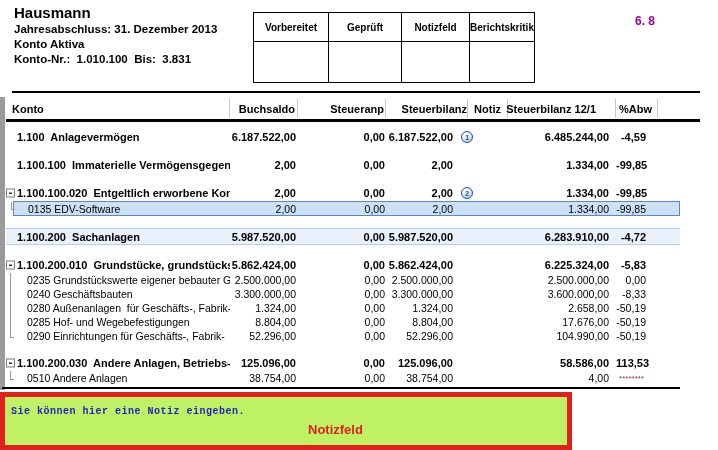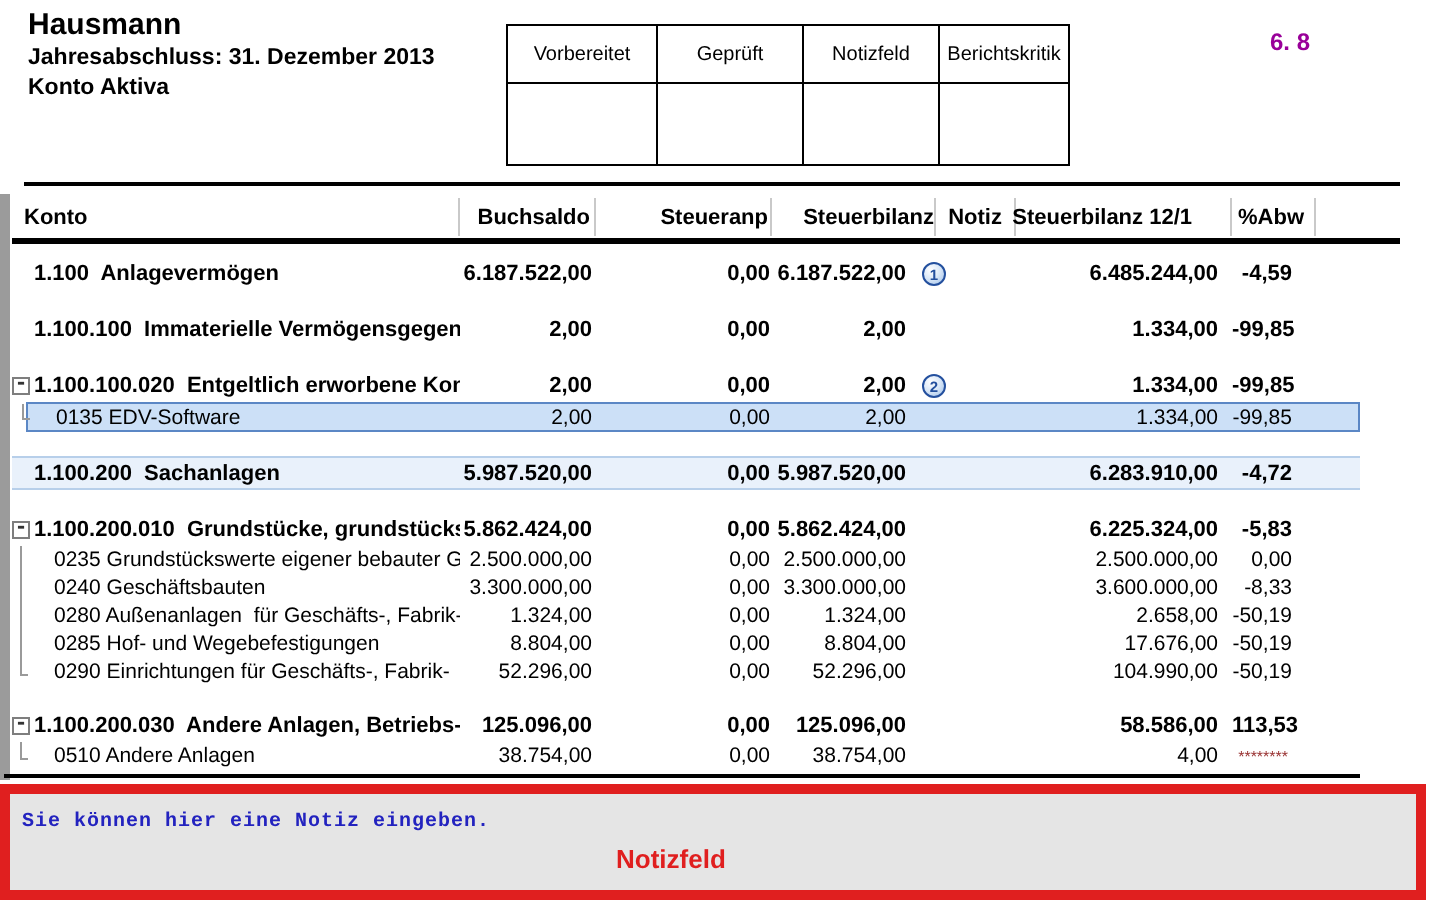--- a/index.html
+++ b/index.html
@@ -8,21 +8,21 @@
   .left-strip{position:absolute;left:0;top:97px;width:5px;height:293px;background:#9b9b9b;}
 
   
   .title-block{position:absolute;left:14px;top:4px;}
   .company{font-size:15px;font-weight:bold;line-height:18px;}
   .sub{font-size:11.5px;font-weight:bold;line-height:15px;white-space:pre;}
 
   .signoff{position:absolute;left:253px;top:12px;width:280px;height:69px;border:1px solid #000;
            display:grid;grid-template-columns:74px 73px 68px 65px;grid-template-rows:28px 41px;box-sizing:content-box;}
   .so-cell{border-left:1px solid #000;display:flex;align-items:center;justify-content:center;
-           font-size:10px;font-weight:normal;overflow:hidden;}
+           font-size:10px;font-weight:bold;overflow:hidden;}
   .so-cell.first{border-left:none;}
   .so-row2{border-top:1px solid #000;}
 
   .page-num{position:absolute;left:618px;top:14px;width:54px;text-align:center;
             font-size:12px;font-weight:bold;color:var(--accent-purple,#990099);white-space:pre;}
 
   .rule{position:absolute;background:#000;}
   .rule-top{left:12px;top:91px;width:688px;height:2px;}
   .rule-b{left:6px;top:119px;width:694px;height:3px;}
   .rule-bottom{left:2px;top:387px;width:678px;height:2px;}
@@ -67,37 +67,38 @@
   .conn-end::before{content:'';position:absolute;left:4px;top:0;height:55%;width:3px;
             border-left:1px solid #9a9a9a;border-bottom:1px solid #9a9a9a;}
   .selected.conn-end::before{left:-3px;}
   .notiz{display:flex;align-items:center;height:100%;}
   .circle{width:12px;height:12px;margin-left:5px;border-radius:50%;box-sizing:border-box;
           border:1px solid var(--indicator-blue,#24509e);color:var(--indicator-blue,#24509e);
           background:radial-gradient(circle at 35% 30%, #ffffff 0%, #dce9f8 45%, #9fc0e8 100%);
           font-size:7.5px;font-weight:bold;display:flex;align-items:center;justify-content:center;}
 
   
-  .note-box{position:absolute;left:0;top:392px;width:713px;height:58px;box-sizing:border-box;
-            border:5px solid var(--alert-red,#e01f1f);background:#e5e5e5;}
+  .note-box{position:absolute;left:0;top:392px;width:572px;height:58px;box-sizing:border-box;
+            border:5px solid var(--alert-red,#e01f1f);background:#bef264;}
   .note-text{position:absolute;left:6px;top:9px;font-family:"Liberation Mono","DejaVu Sans Mono",monospace;
              font-size:10px;font-weight:bold;color:var(--note-blue,#2323bf);letter-spacing:0.5px;}
   .note-label{position:absolute;left:303px;top:25px;font-size:13px;font-weight:bold;
              color:var(--alert-red,#e01f1f);}
 </style>
 </head>
 <body>
 
 <div class="canvas">
   <div class="left-strip"></div>
 
   <div class="title-block">
     <div class="company">Hausmann</div>
     <div class="sub">Jahresabschluss: 31. Dezember 2013</div>
     <div class="sub">Konto Aktiva</div>
+    <div class="sub">Konto-Nr.:  1.010.100  Bis:  3.831</div>
   </div>
 
   <div class="signoff">
     <div class="so-cell first">Vorbereitet</div>
     <div class="so-cell">Geprüft</div>
     <div class="so-cell">Notizfeld</div>
     <div class="so-cell">Berichtskritik</div>
     <div class="so-cell first so-row2"></div>
     <div class="so-cell so-row2"></div>
     <div class="so-cell so-row2"></div>

